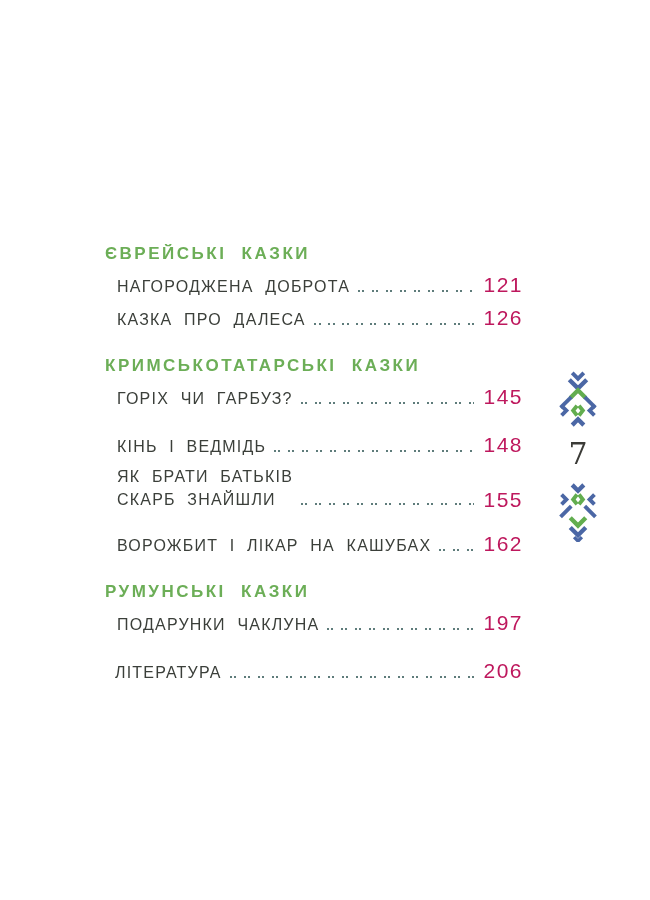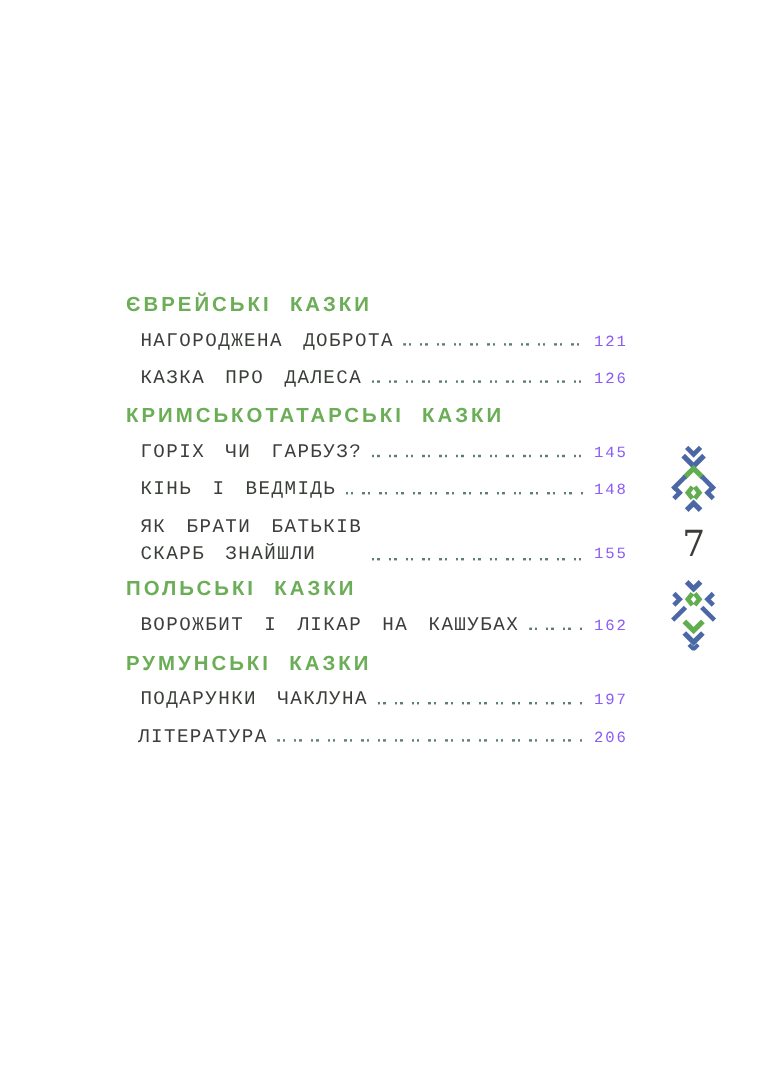--- a/index.html
+++ b/index.html
@@ -24,52 +24,52 @@
     margin: 0;
     font-size: 17px;
     font-weight: bold;
     line-height: 31px;
     letter-spacing: 2.5px;
     word-spacing: 8px;
     color: #6cae57;
     white-space: nowrap;
   }
   .section + .section, .lit-block {
+    margin-top: 15px;
   }
   .row {
     display: flex;
     align-items: baseline;
     line-height: 31px;
     font-size: 16px;
     letter-spacing: 1.2px;
     word-spacing: 6px;
     color: #3b3f3a;
     padding-left: 12px;
-    font-family: Liberation Mono, monospace;
   }
   .row .t {
     white-space: nowrap;
   }
   .lead {
     flex: 1;
     min-width: 10px;
     height: 2px;
     margin: 0 9px 1px 8px;
     background: repeating-linear-gradient(
       to right,
       #5e7c7b 0px, #5e7c7b 2px,
       transparent 2px, transparent 4.5px,
       #5e7c7b 4.5px, #5e7c7b 6.5px,
       transparent 6.5px, transparent 14px
     );
   }
   .num {
-    font-size: 13px;
+    font-size: 21px;
     letter-spacing: 1.5px;
-    color: #8b5cf6;
+    color: #be185d;
     white-space: nowrap;
   }
   
   .row.two {
     line-height: 22.5px;
     padding-top: 4px;
     padding-bottom: 2px;
     align-items: flex-end;
   }
   .row.two .t span { display: block; }
@@ -136,21 +136,20 @@
       <span class="t">
         <span>ЯК БРАТИ БАТЬКІВ</span>
         <span>СКАРБ ЗНАЙШЛИ</span>
       </span>
       <span class="lead"></span>
       <span class="num">155</span>
     </div>
   </div>
 
   <div class="section">
-    <h2 class="sec-title">ПОЛЬСЬКІ КАЗКИ</h2>
     <div class="row">
       <span class="t">ВОРОЖБИТ І ЛІКАР НА КАШУБАХ</span>
       <span class="lead"></span>
       <span class="num">162</span>
     </div>
   </div>
 
   <div class="section">
     <h2 class="sec-title">РУМУНСЬКІ КАЗКИ</h2>
     <div class="row">

